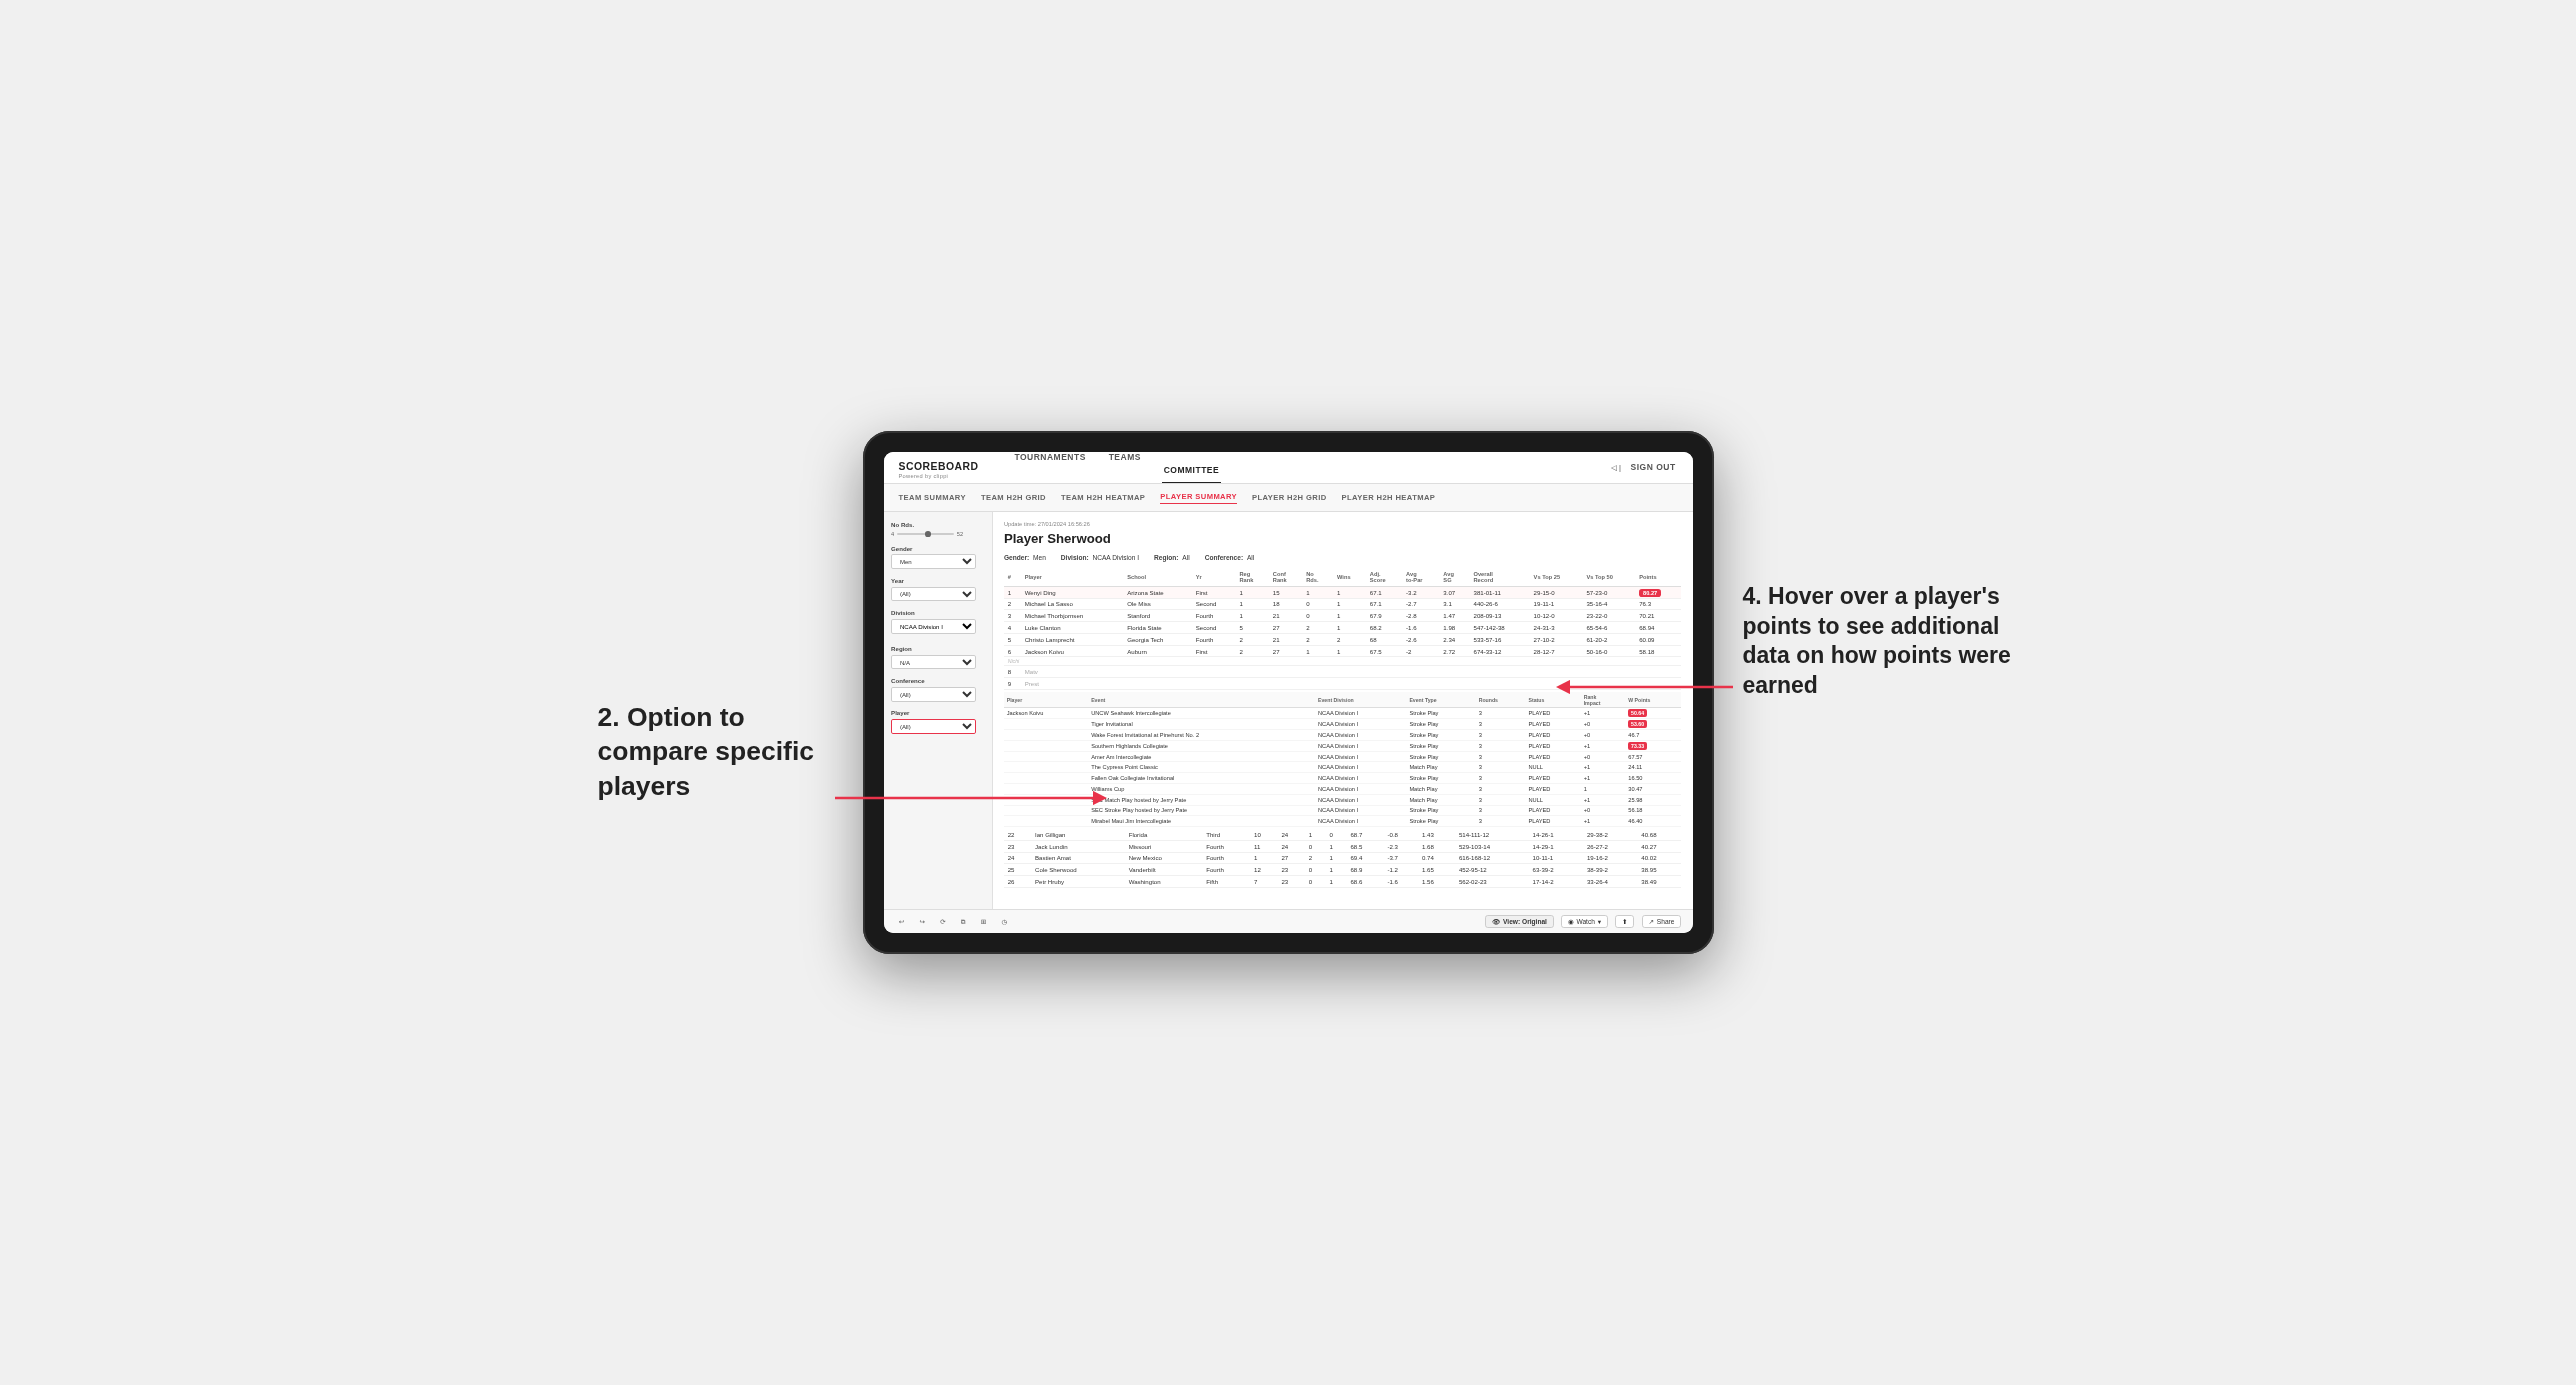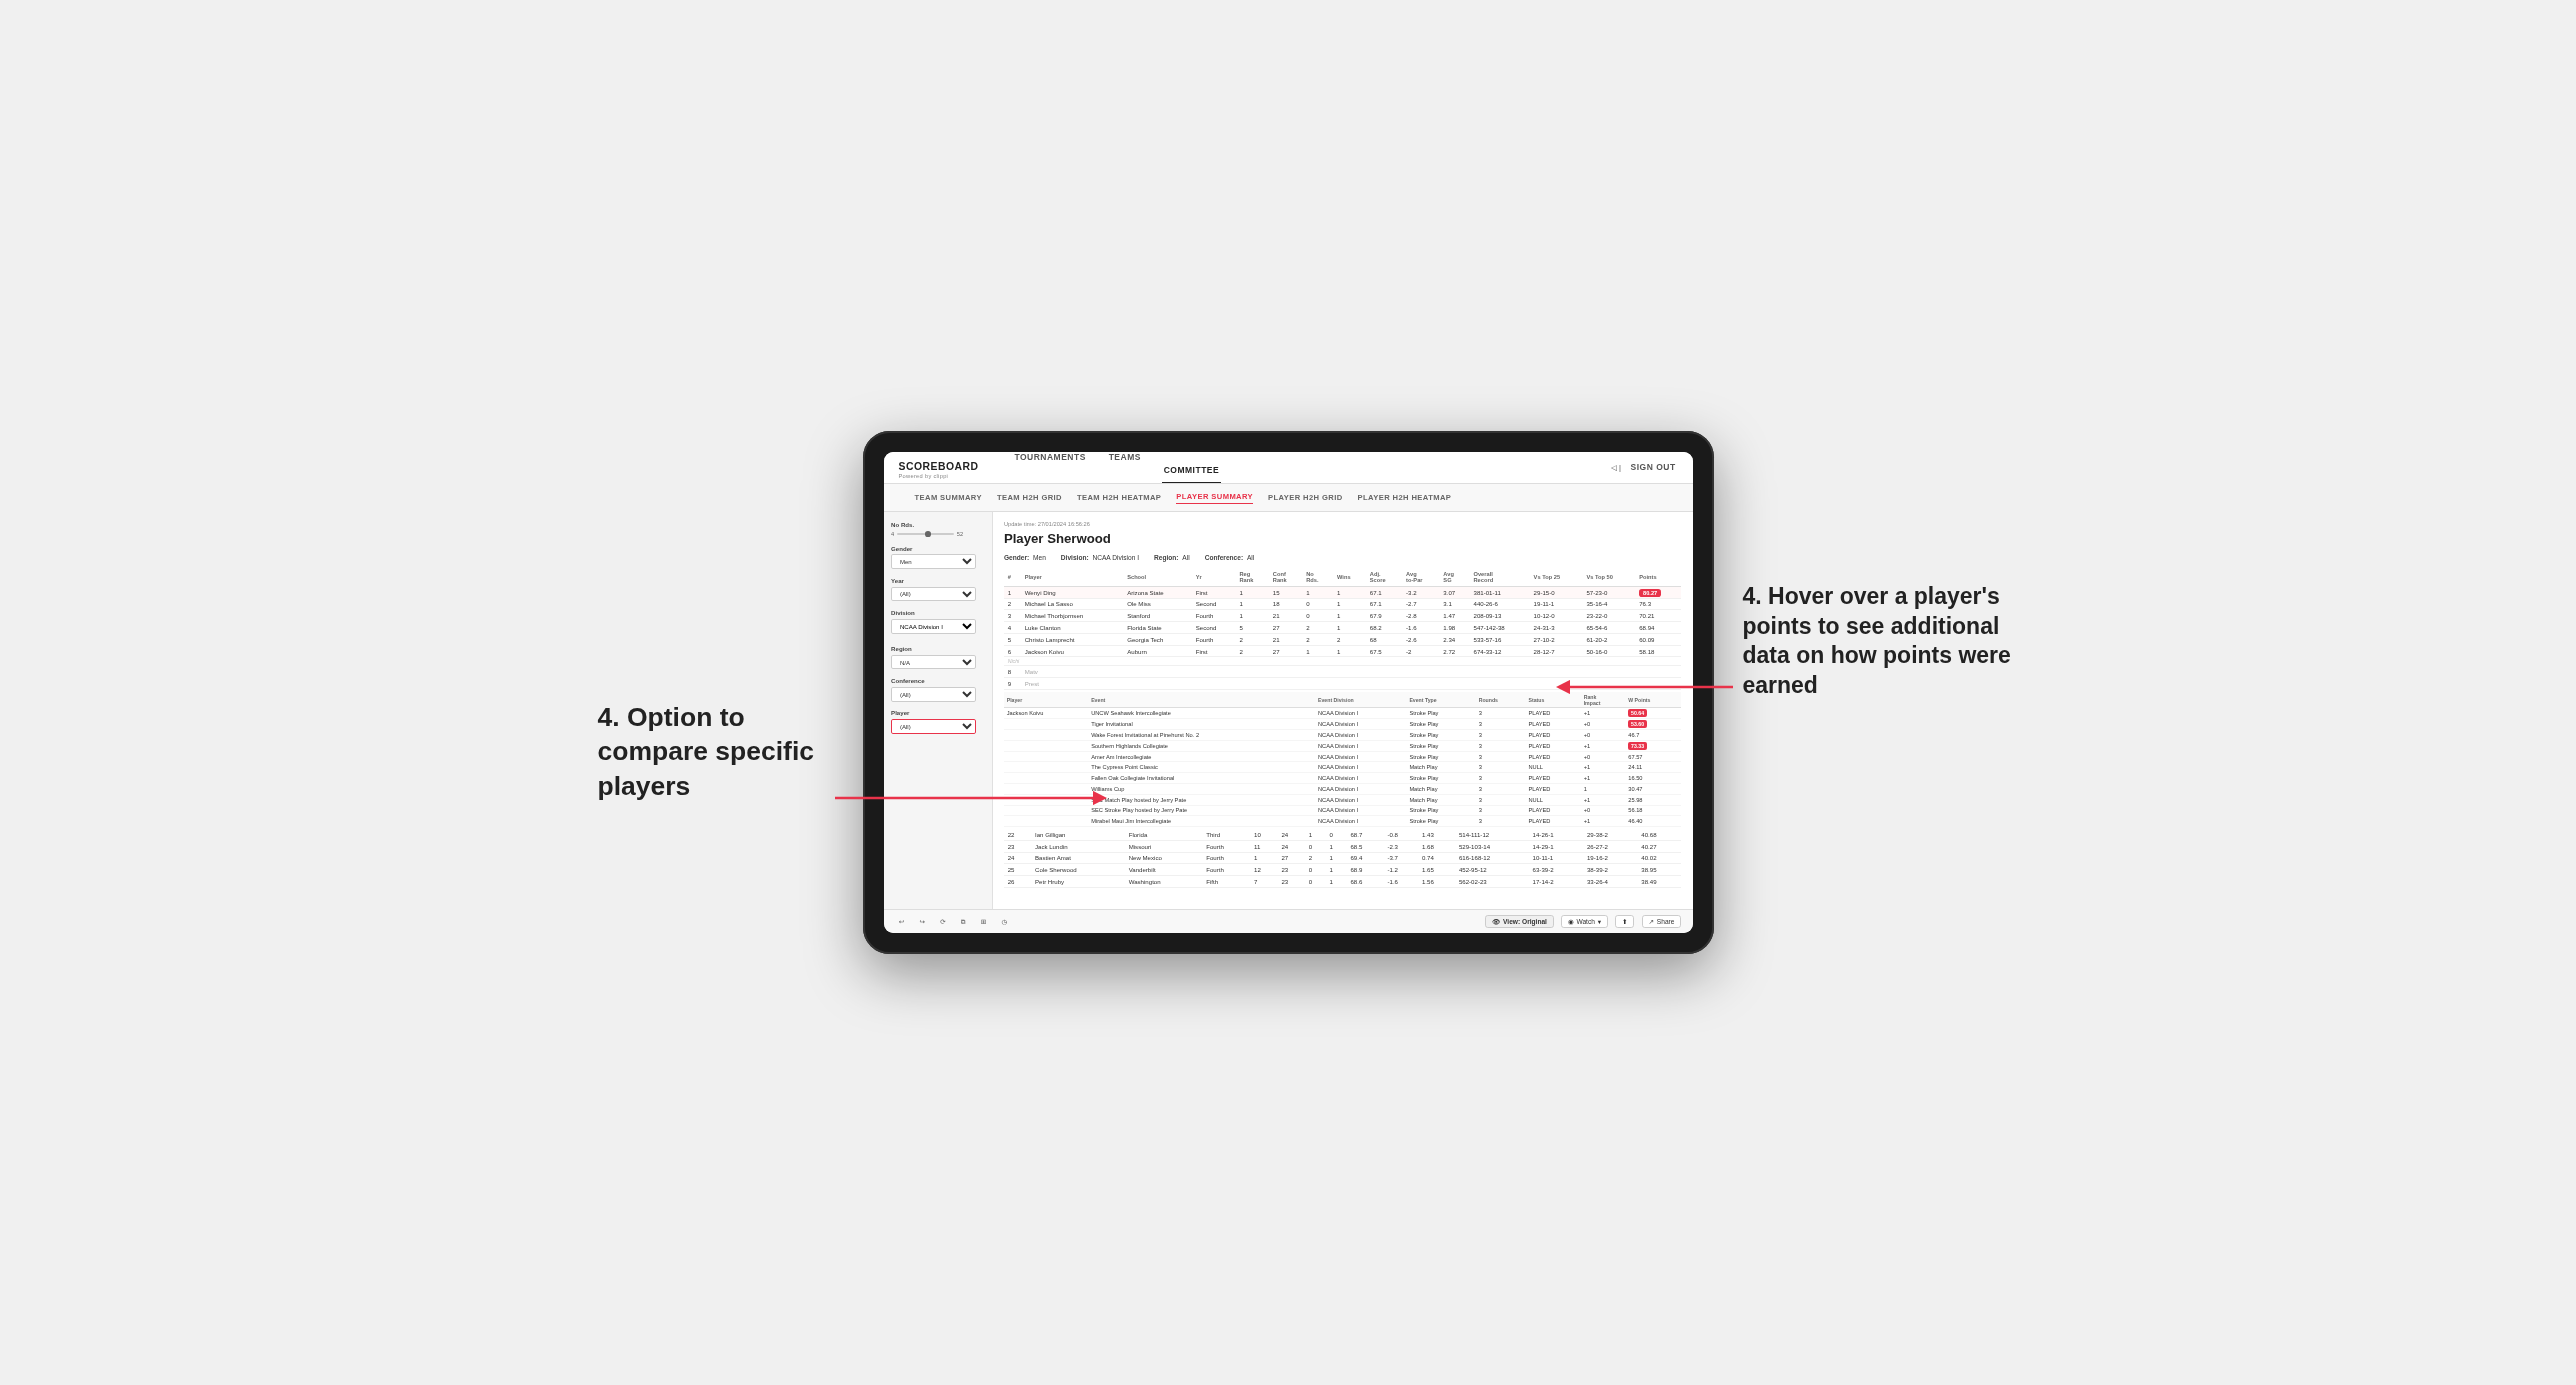--- a/index.html
+++ b/index.html
@@ -94,21 +94,21 @@
       font-size: 7.6px;
       color: #555;
     }
 
     
     .sub-nav {
       background: #f8f8f8;
       border-bottom: 0.9px solid #ddd;
       display: flex;
       align-items: center;
-      padding: 0 31px;
+      padding: 0 15px;
       height: 28px;
       gap: 15px;
     }
 
     .sub-nav-link {
       font-size: 7.6px;
       font-weight: 600;
       color: #666;
       text-transform: uppercase;
       letter-spacing: 0.4px;
@@ -395,21 +395,21 @@
     }
 
     .rank-num { color: #888; font-size: 5.7px; }
   </style>
 </head>
 <body>
 
 <div class="outer-container">
 
   <div class="annotation-left">
-    <div class="annotation-left-text">4. Option to compare specific players</div>
+    <div class="annotation-left-text">2. Option to compare specific players</div>
   </div>
 
   <div class="annotation-right">
     <div class="annotation-right-text">4. Hover over a player's points to see additional data on how points were earned</div>
   </div>
 
   <div class="tablet-frame">
     <div class="tablet-screen">
 
       <div class="nav-bar">

